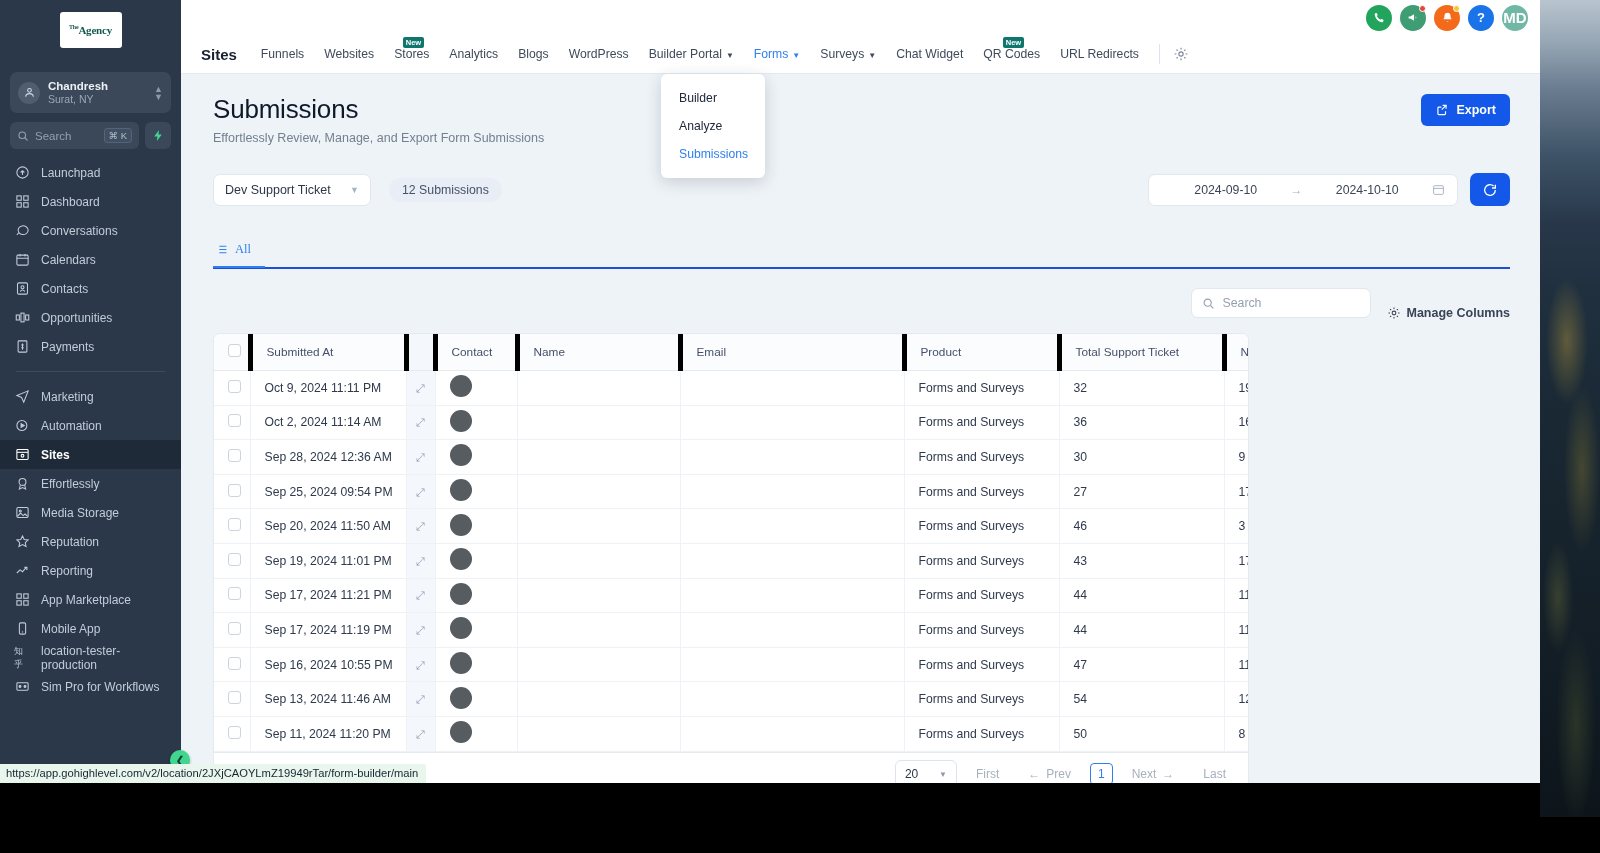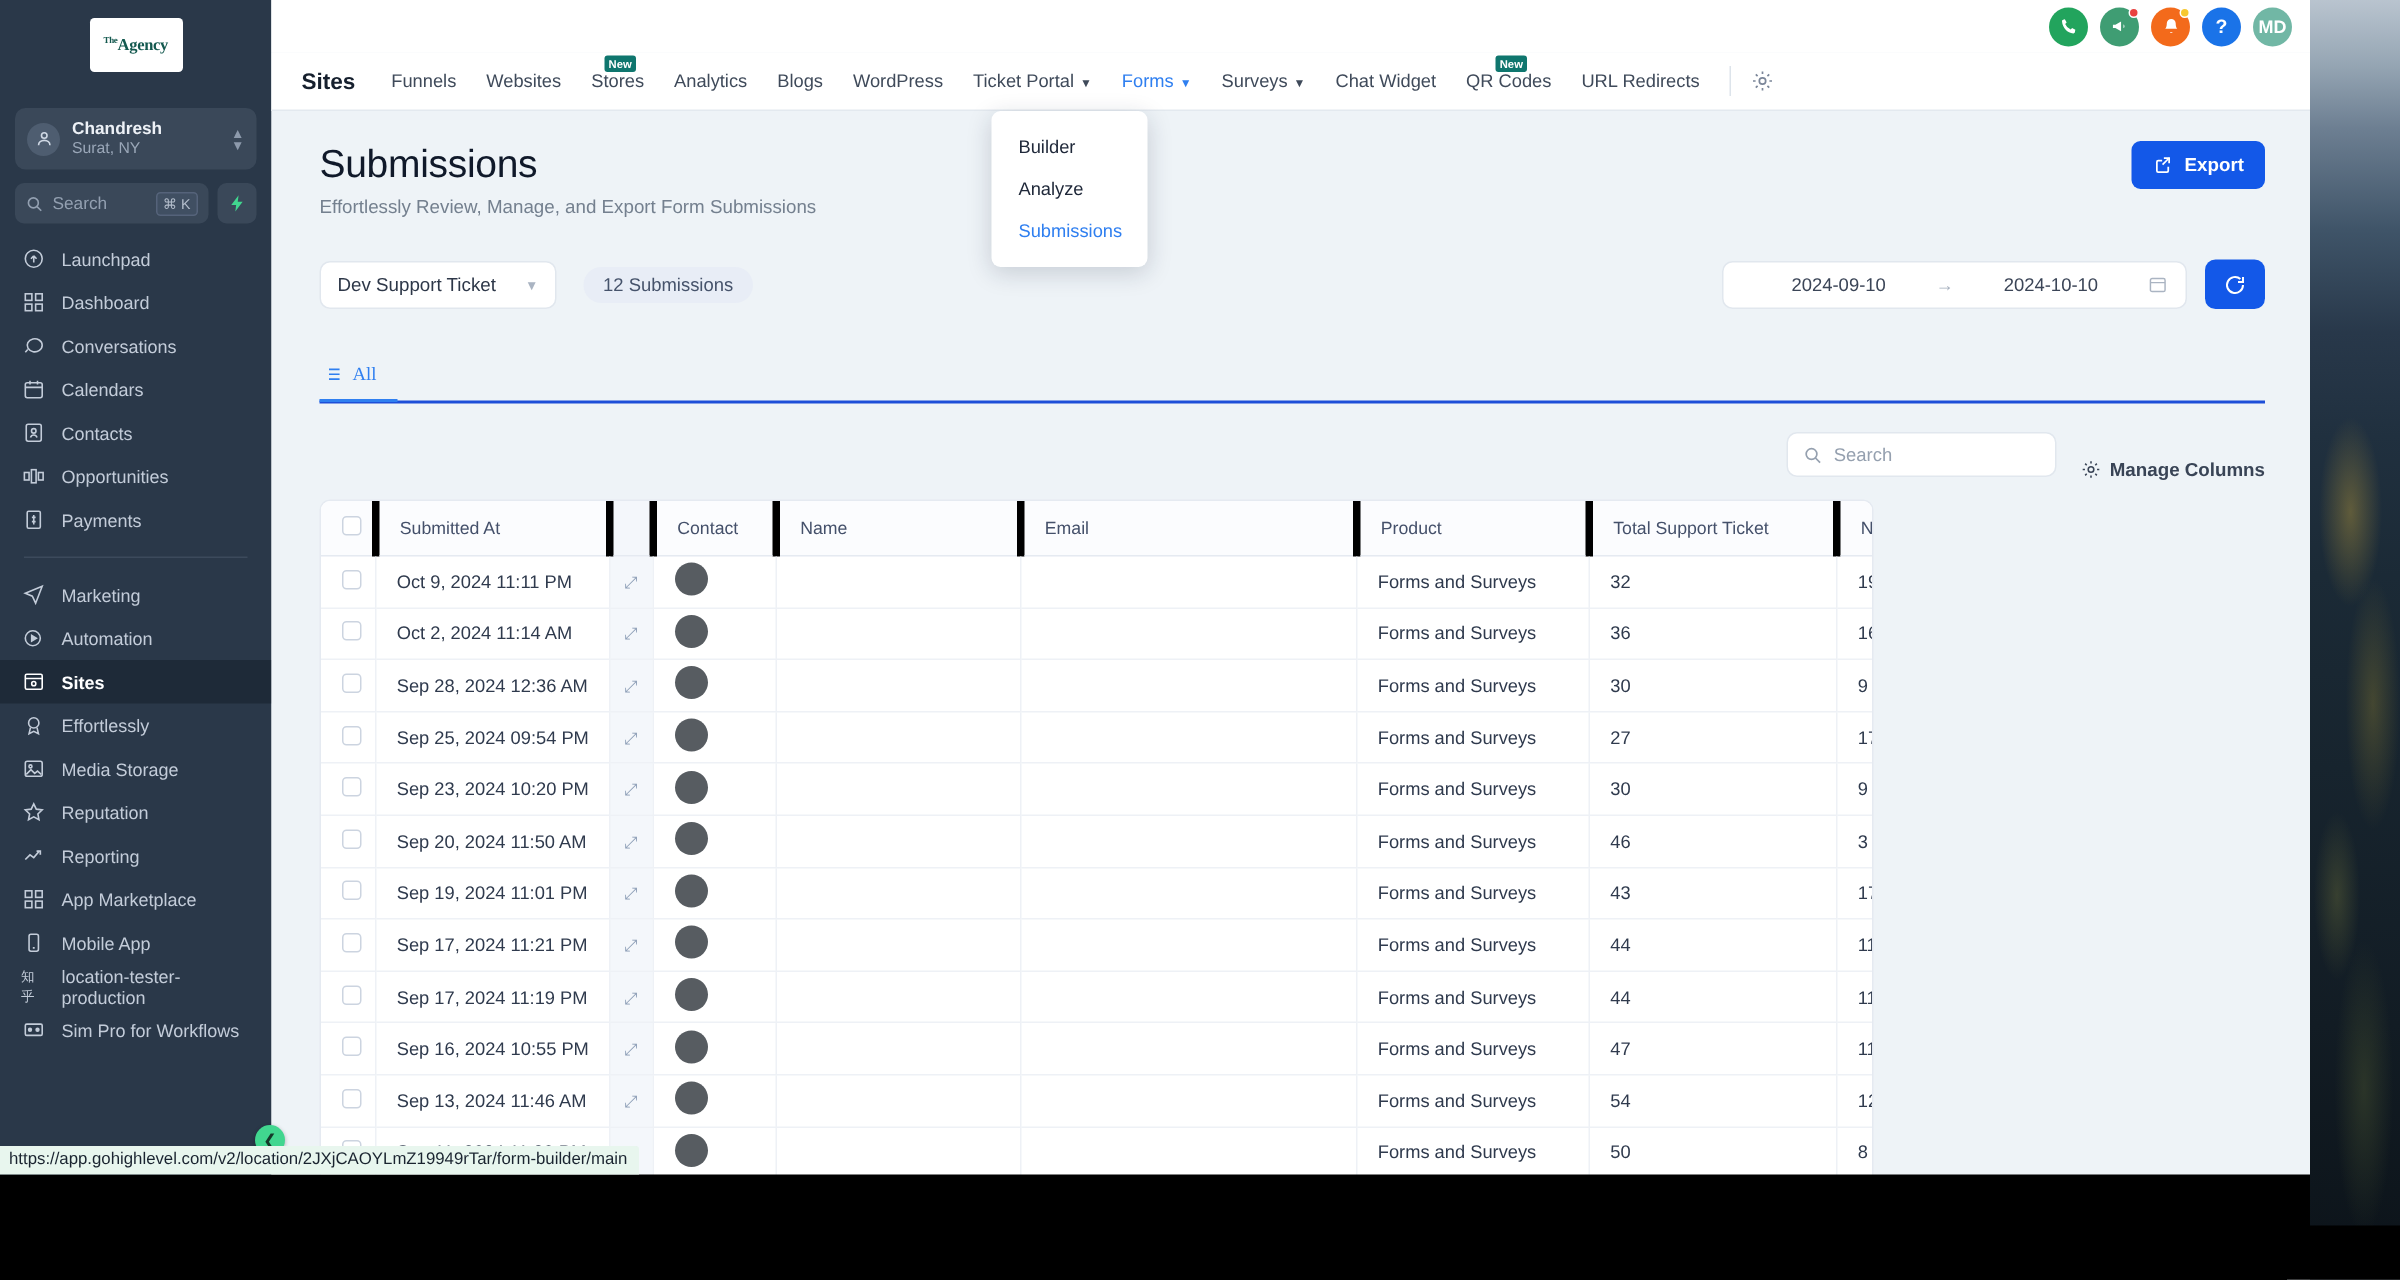--- a/index.html
+++ b/index.html
@@ -495,21 +495,21 @@
             </svg>
           <span class="dot" style="background:#e8423f;"></span>
         </div>
         <div class="cicon" style="background:#f36a1b;">
           <svg width="13" height="13" viewBox="0 0 24 24" fill="#fff">
               <path d="M12 3a5.5 5.5 0 00-5.5 5.5c0 5-2 6.5-2 6.5h15s-2-1.5-2-6.5A5.5 5.5 0 0012 3zM10.3 19a1.9 1.9 0 003.4 0"></path>
             </svg>
           <span class="dot" style="background:#f7c72e;"></span>
         </div>
         <div class="cicon" style="background:#1a73e8;font-weight:bold;font-size:13px;">?</div>
-        <div class="cicon" style="background:#71b7a5;font-size:12px;font-weight:bold;color:#fff;">MD</div>
+        <div class="cicon" style="background:#71b7a5;font-size:15px;font-weight:bold;color:#fff;">MD</div>
       </div>
 
       <div class="navbar">
         <div class="nb-title">Sites</div>
         <div class="nb-item">
             <span>Funnels</span>
           </div>
         <div class="nb-item">
             <span>Websites</span>
           </div>
@@ -520,21 +520,21 @@
         <div class="nb-item">
             <span>Analytics</span>
           </div>
         <div class="nb-item">
             <span>Blogs</span>
           </div>
         <div class="nb-item">
             <span>WordPress</span>
           </div>
         <div class="nb-item">
-            <span>Ticket Portal</span>
+            <span>Builder Portal</span>
             <span class="chev">▼</span>
           </div>
         <div class="nb-item sel">
             <span>Forms</span>
             <span class="chev">▼</span>
           </div>
         <div class="nb-item">
             <span>Surveys</span>
             <span class="chev">▼</span>
           </div>
@@ -682,31 +682,20 @@
                 <tr>
                   <td class="c-check"><span class="chk"></span></td>
                   <td class="c-date">Sep 25, 2024 09:54 PM</td>
                   <td class="c-exp"><span class="expand-ic">⤢</span></td>
                   <td class="c-contact"><span class="avatar-circle"></span></td>
                   <td class="c-name"></td>
                   <td class="c-email"></td>
                   <td class="c-product">Forms and Surveys</td>
                   <td class="c-total">27</td>
                   <td class="c-new">17</td>
-                </tr>
-                <tr>
-                  <td class="c-check"><span class="chk"></span></td>
-                  <td class="c-date">Sep 23, 2024 10:20 PM</td>
-                  <td class="c-exp"><span class="expand-ic">⤢</span></td>
-                  <td class="c-contact"><span class="avatar-circle"></span></td>
-                  <td class="c-name"></td>
-                  <td class="c-email"></td>
-                  <td class="c-product">Forms and Surveys</td>
-                  <td class="c-total">30</td>
-                  <td class="c-new">9</td>
                 </tr>
                 <tr>
                   <td class="c-check"><span class="chk"></span></td>
                   <td class="c-date">Sep 20, 2024 11:50 AM</td>
                   <td class="c-exp"><span class="expand-ic">⤢</span></td>
                   <td class="c-contact"><span class="avatar-circle"></span></td>
                   <td class="c-name"></td>
                   <td class="c-email"></td>
                   <td class="c-product">Forms and Surveys</td>
                   <td class="c-total">46</td>

